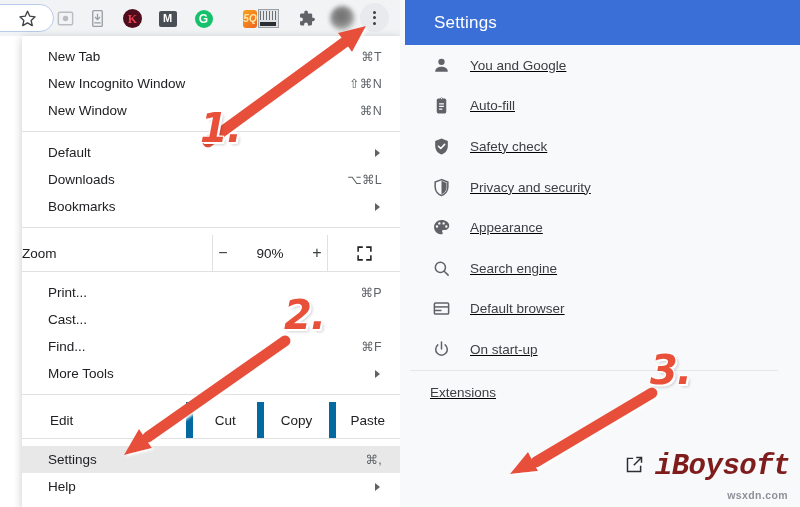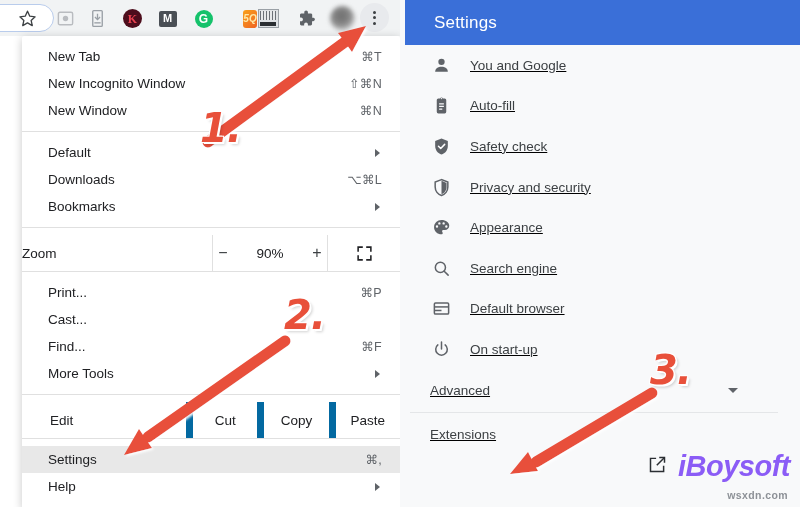--- a/index.html
+++ b/index.html
@@ -109,22 +109,22 @@
   .ext-row{
     height:44px;display:flex;align-items:center;padding-left:30px;box-sizing:border-box;
   }
   .ext-row .s-lbl{font-size:13.5px;color:#3c4043;}
 
   
   .watermark{
     position:absolute;right:10px;bottom:26px;display:flex;align-items:center;gap:10px;
   }
   .wm-logo{
-    font-size:29px;font-weight:bold;font-style:italic;color:#8b5cf6;
-    letter-spacing:-0.5px;line-height:1;font-family:Liberation Sans, sans-serif;
+    font-size:29px;font-weight:bold;font-style:italic;color:#7f1d1d;
+    letter-spacing:-0.5px;line-height:1;font-family:Liberation Mono, monospace;
   }
   .wm-url{
     position:absolute;right:12px;bottom:6px;font-size:10.5px;color:#8d9197;
     letter-spacing:0.4px;
     font-weight:bold;
   }
 
   
   .anno-layer{position:absolute;left:0;top:0;width:800px;height:507px;pointer-events:none;}
   .num{
@@ -385,24 +385,20 @@
       <div class="s-item">
         <span class="s-ico">
           <svg width="19" height="19" viewBox="0 0 24 24" fill="none" stroke="#5f6368" stroke-width="1.9" stroke-linecap="round">
             <path d="M7.4 6.2a7.3 7.3 0 1 0 9.2 0"></path>
             <line x1="12" y1="2.6" x2="12" y2="11.4"></line>
           </svg>
         </span>
         <span class="s-lbl">On start-up</span>
       </div>
 
-      <div class="adv-row">
-        <span class="s-lbl">Advanced</span>
-        <span class="adv-caret"></span>
-      </div>
 
       <div class="s-divider"></div>
 
       <div class="ext-row">
         <span class="s-lbl">Extensions</span>
       </div>
     </div>
 
     <div class="watermark">
       <span>

